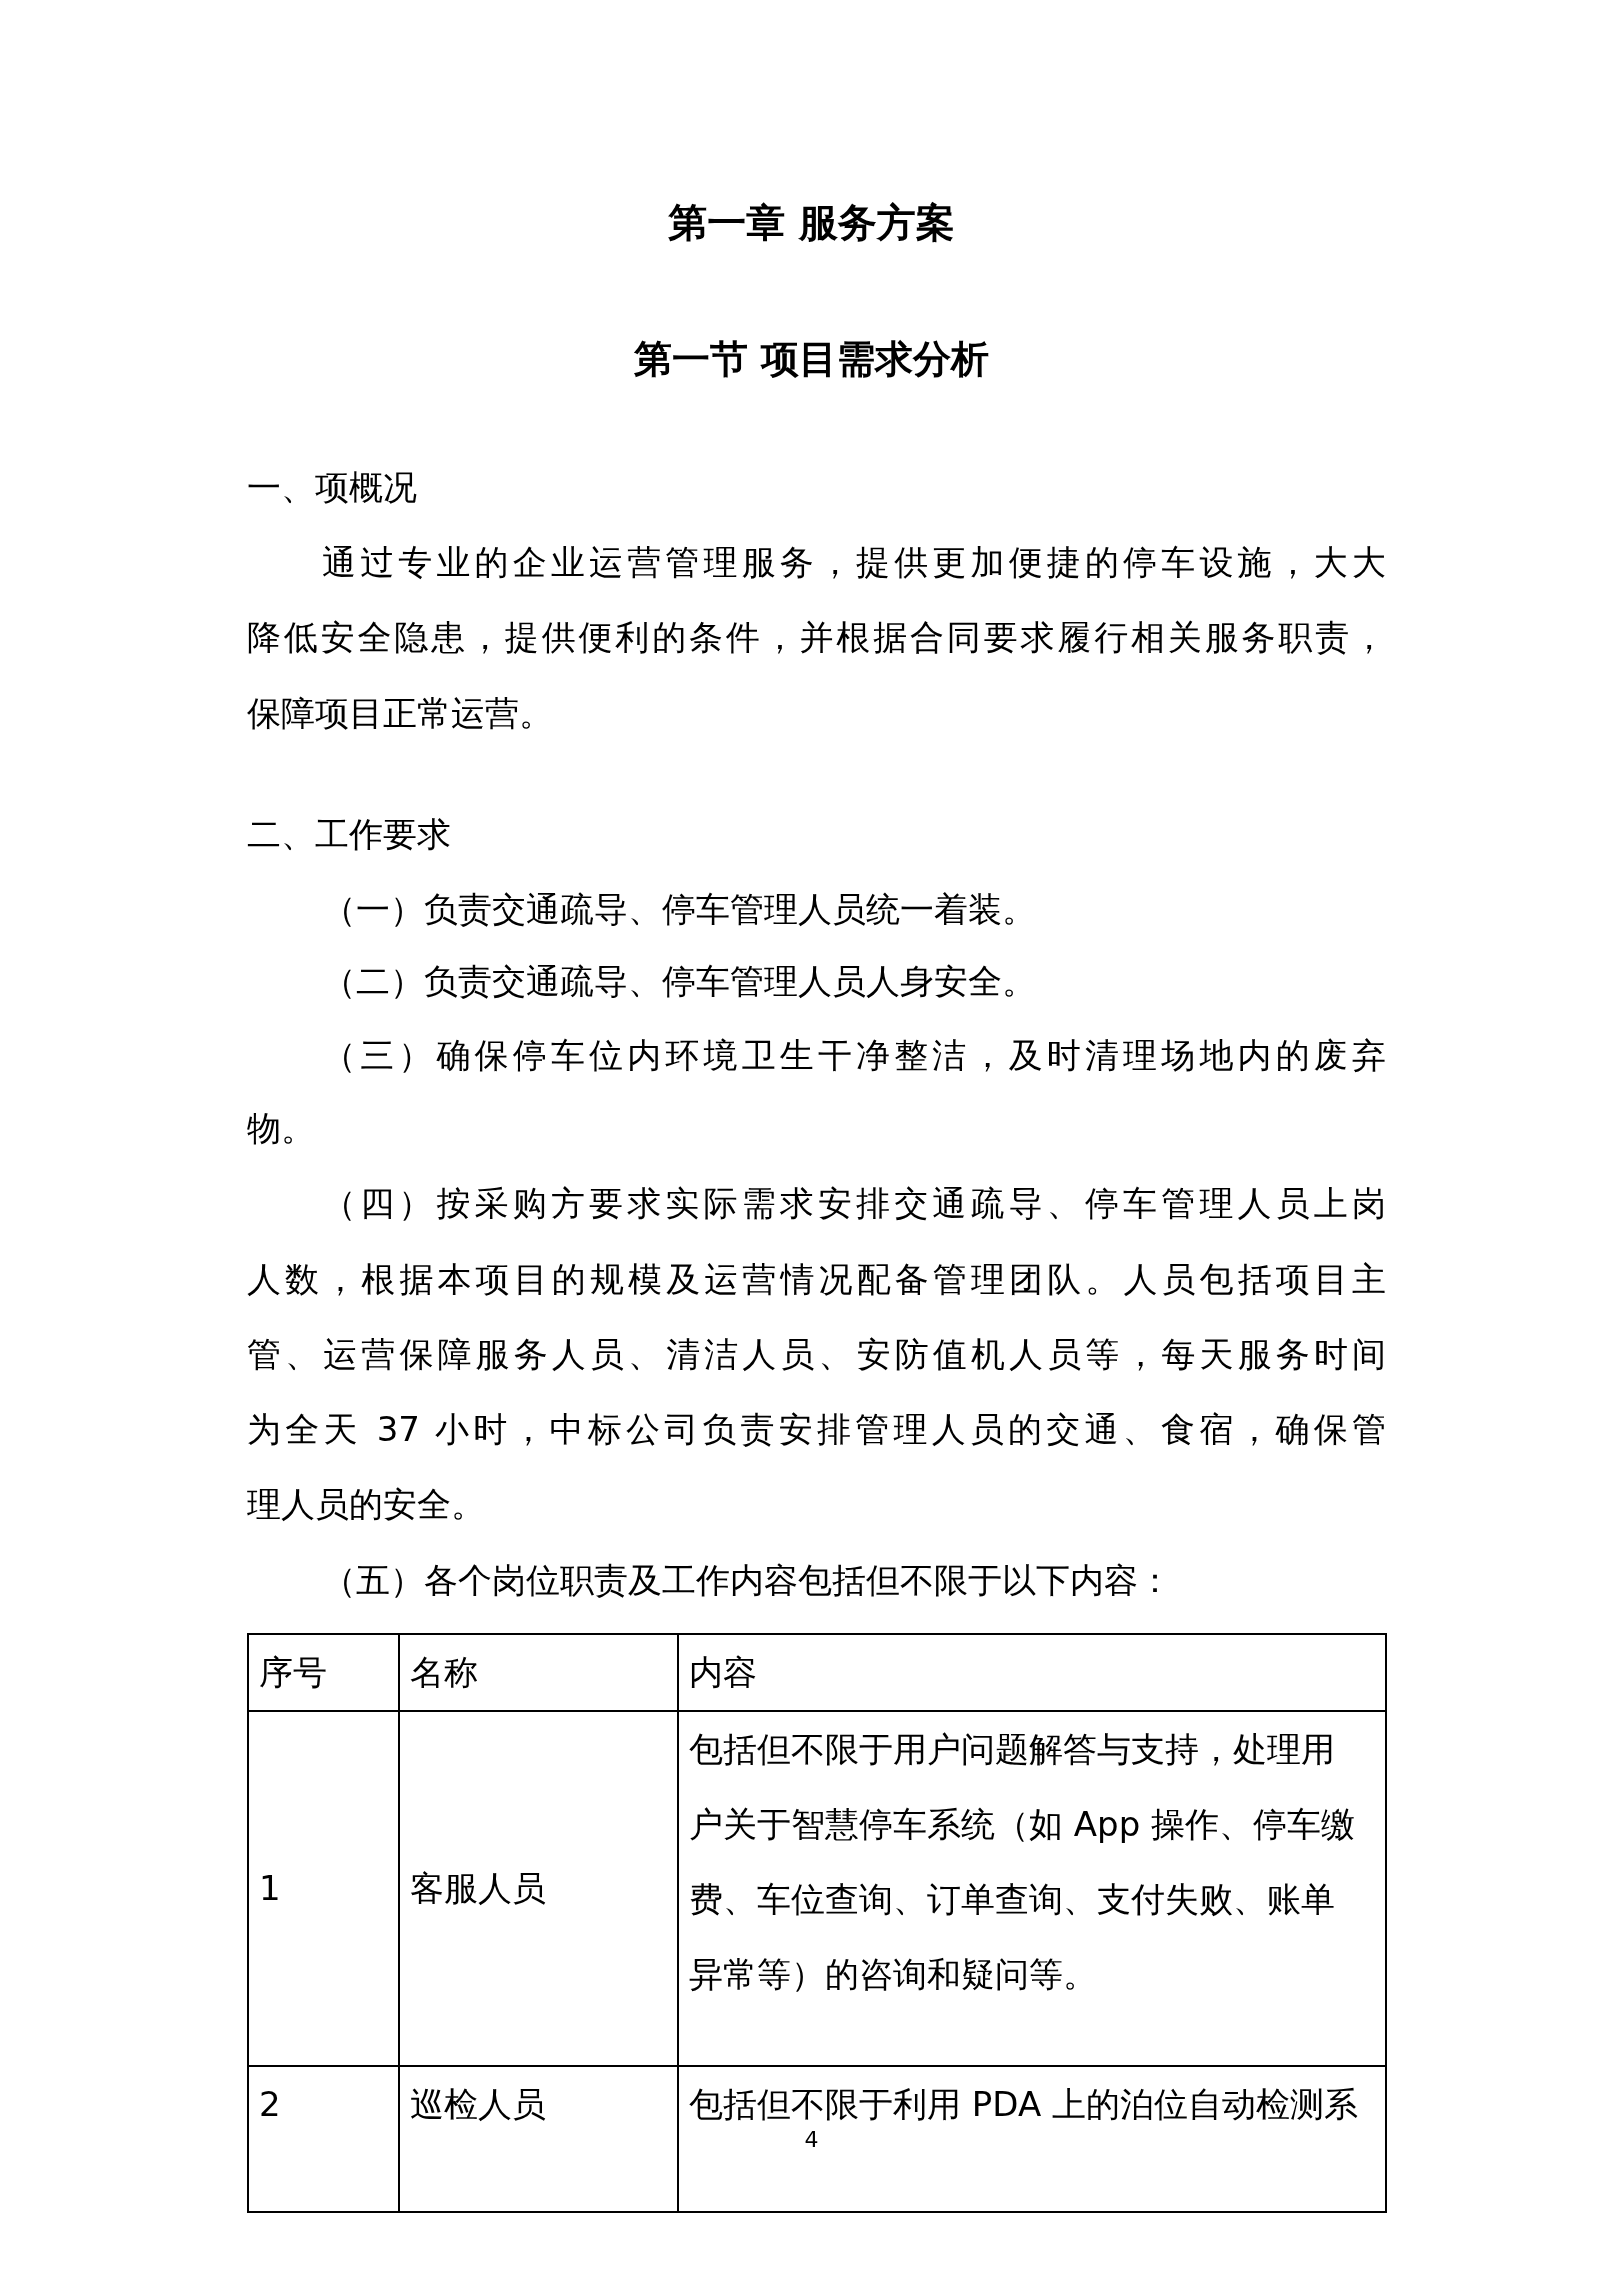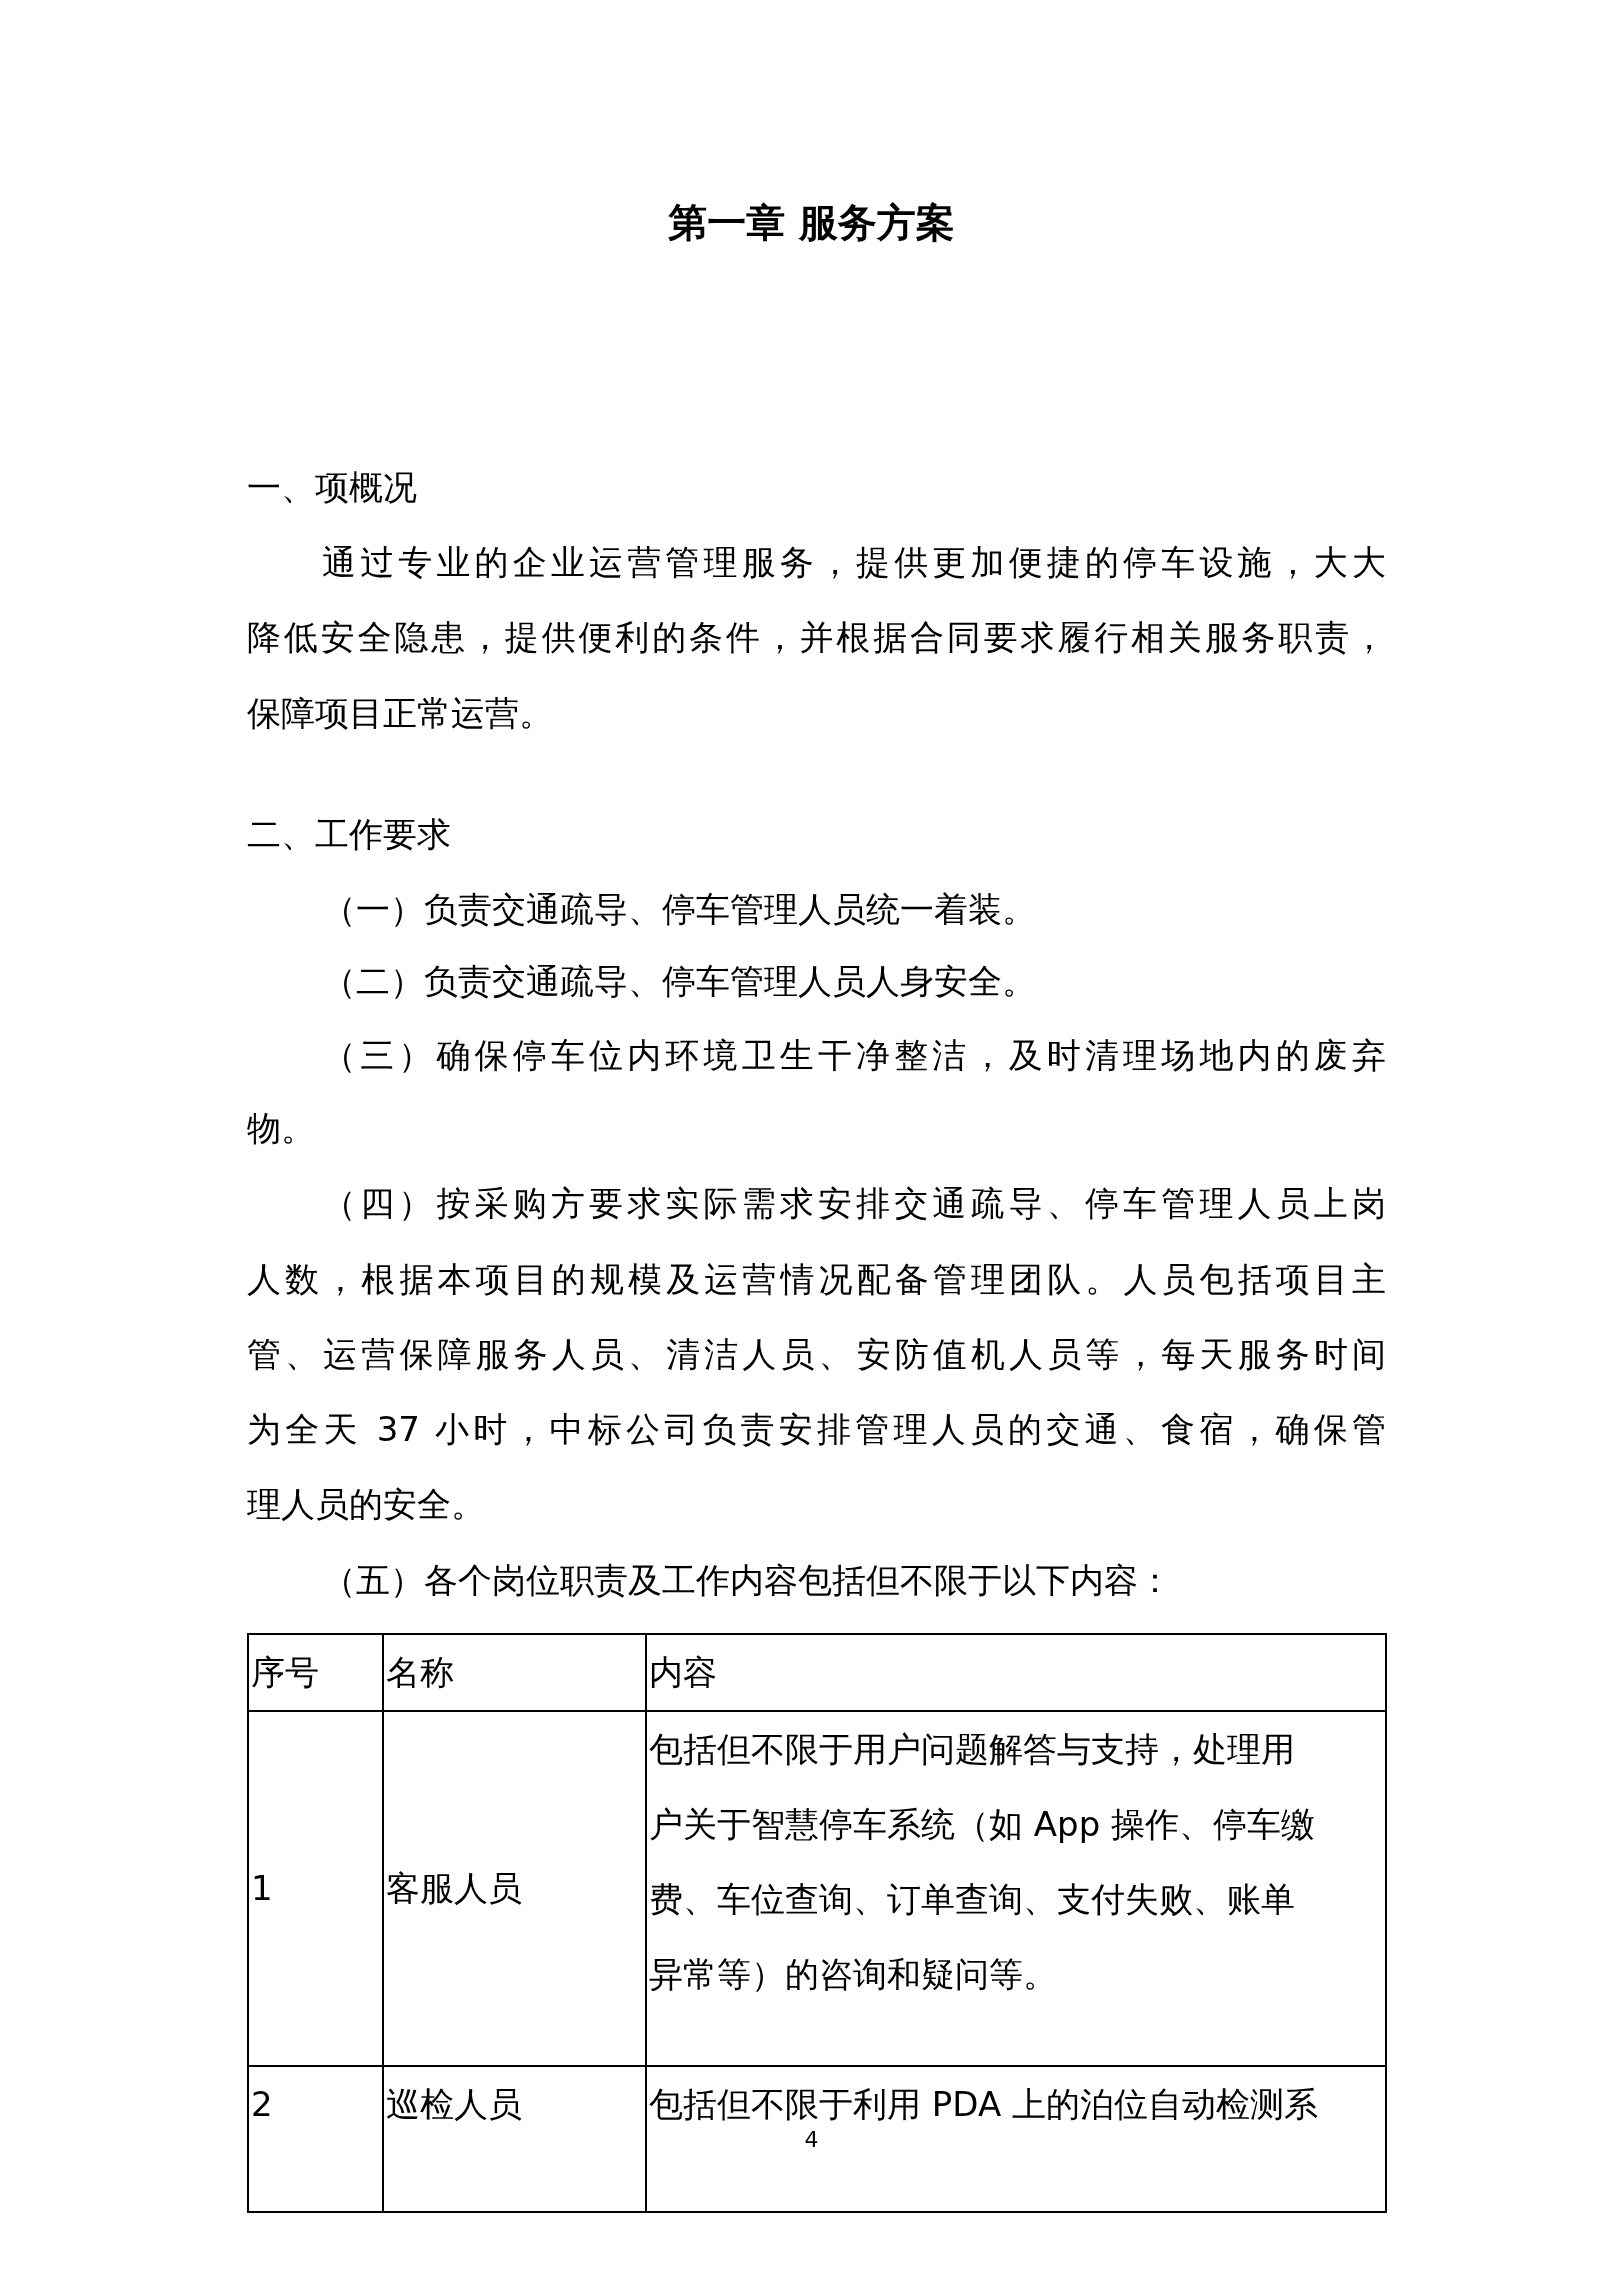--- a/index.html
+++ b/index.html
@@ -8,35 +8,36 @@
   .page { position:absolute; left:0; top:0; width:1623px; height:2019px; }
   .title { position:absolute; left:0; width:1623px; text-align:center;
            font-family: "DejaVu Serif", "Liberation Serif", serif; font-weight:bold; }
   .chapter { top:196px; font-size:39px; }
   .section { top:334px; font-size:38px; }
   .line { position:absolute; left:247px; font-size:34px; line-height:39px; white-space:nowrap; }
   .indent { left:322px; }
   .justify { width:1139px; text-align:justify; text-align-last:justify; }
   table.roles { position:absolute; left:247px; top:1633px; width:1140px;
                 border-collapse:collapse; font-size:34px; }
-  table.roles td { border:2px solid #000; vertical-align:top; padding:0 2px; line-height:75px; }
+  table.roles td { border:2px solid #000; vertical-align:top; padding:0 10px; line-height:75px; }
   table.roles td.col-no { width:129px; }
   table.roles td.col-name { width:257px; }
   table.roles td.mid { vertical-align:middle; }
   table.roles tr.hdr td { height:73px; }
   table.roles tr.r1 td { height:353px; }
   table.roles tr.r2 td { height:144px; }
   .pagenum { position:absolute; top:2127px; left:0; width:1623px; text-align:center; font-size:22px; }
 </style>
 </head>
 <body>
 
 <div class="page">
 
   <div class="title chapter">第一章  服务方案</div>
+  <div class="title section">第一节  项目需求分析</div>
 
   <div class="line" style="top:468px;">一、项概况</div>
   <div class="line indent" style="top:543px; width:1064px; text-align:justify; text-align-last:justify;">通过专业的企业运营管理服务，提供更加便捷的停车设施，大大</div>
   <div class="line justify" style="top:618px;">降低安全隐患，提供便利的条件，并根据合同要求履行相关服务职责，</div>
   <div class="line" style="top:694px;">保障项目正常运营。</div>
 
   <div class="line" style="top:815px;">二、工作要求</div>
   <div class="line indent" style="top:962px;">（二）负责交通疏导、停车管理人员人身安全。</div>
   <div class="line indent" style="top:890px;">（一）负责交通疏导、停车管理人员统一着装。</div>
   <div class="line indent" style="top:1036px; width:1064px; text-align:justify; text-align-last:justify;">（三）确保停车位内环境卫生干净整洁，及时清理场地内的废弃</div>

